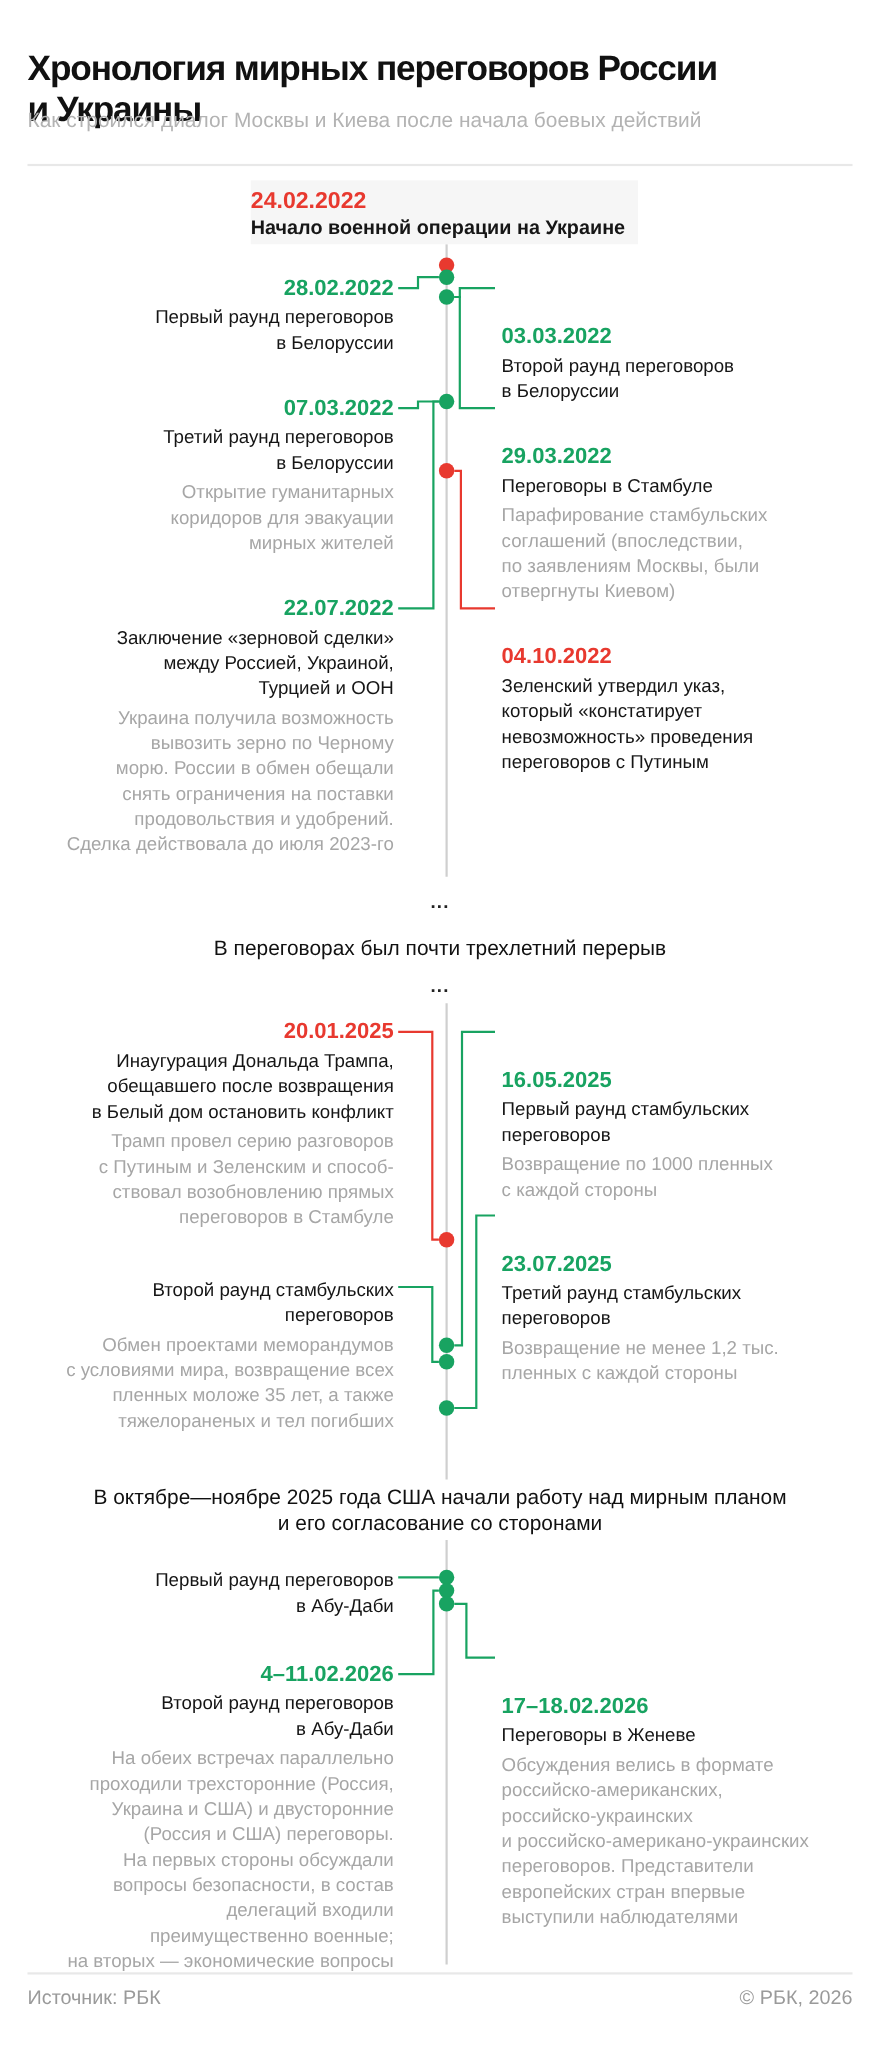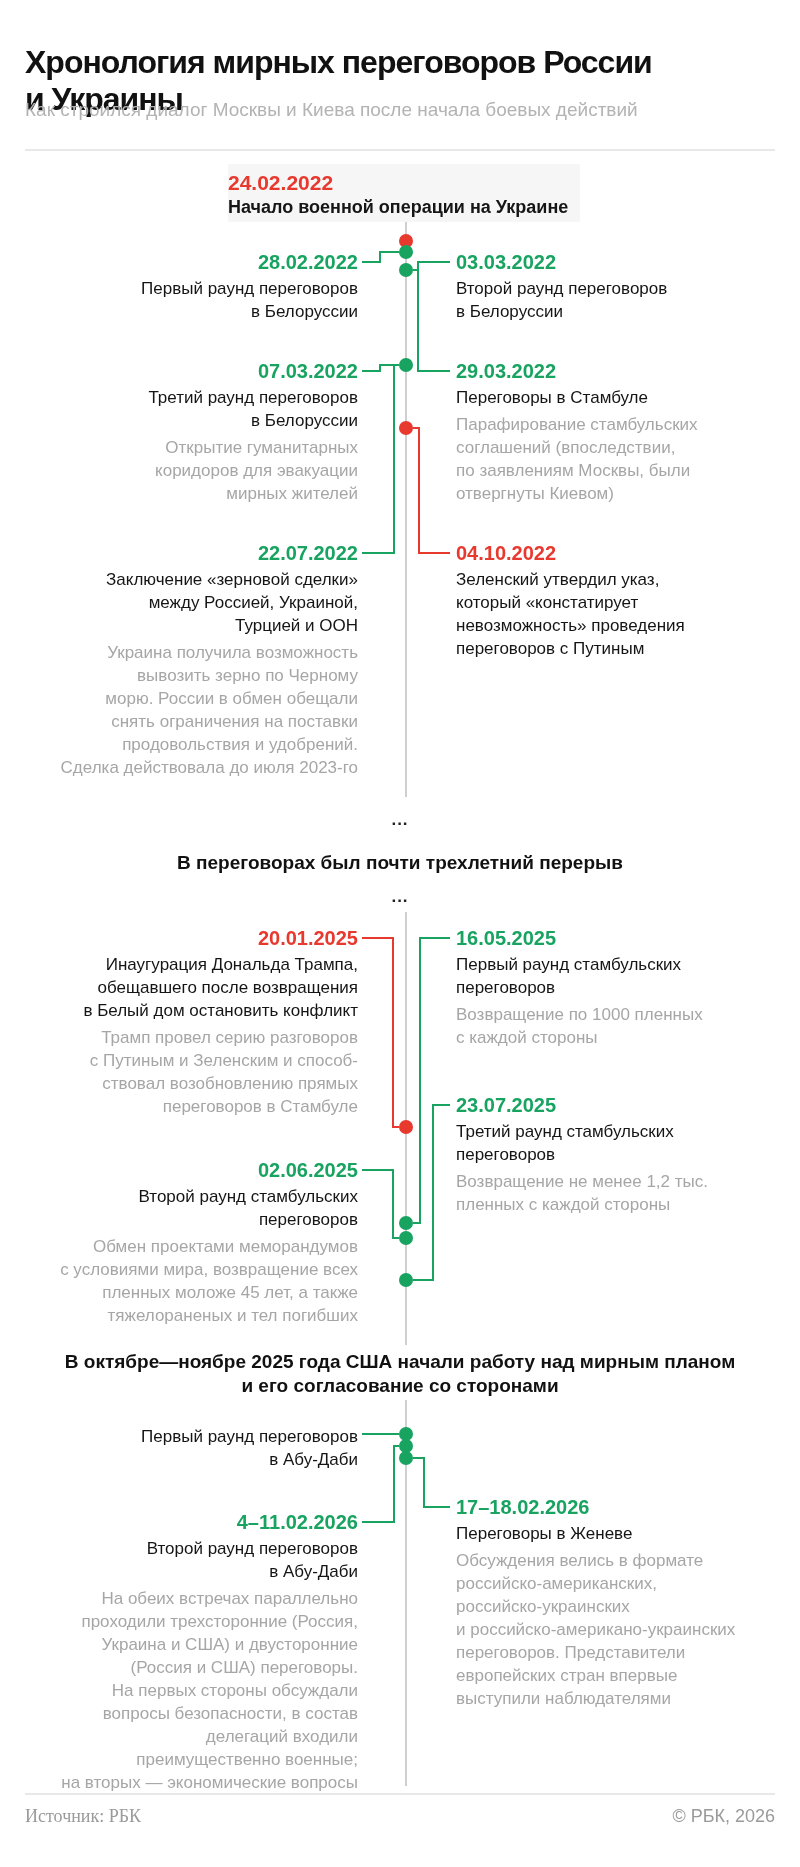--- a/index.html
+++ b/index.html
@@ -16,32 +16,32 @@
   .divider{left:25px;width:750px;height:2px;background:#e8e8e8;}
   .div-top{top:149px;}
   .div-bottom{top:1793px;}
   
   .origin{left:228px;top:164px;width:352px;height:58px;background:#f6f6f6;}
   .origin .odate{margin-top:7px;font-size:21px;font-weight:bold;color:#e8392f;line-height:24px;}
   .origin .olabel{font-size:18px;font-weight:bold;color:#161616;line-height:25px;}
   
   .event{width:340px;}
   .event.left{right:442px;text-align:right;}
-  .event.right{left:456px;width:310px;text-align:left;}
+  .event.right{left:456px;width:310px;text-align:left;margin-top:44px;}
   .event .date{font-size:20px;font-weight:bold;line-height:24px;color:#18a361;}
   .event .date.red{color:#e8392f;}
   .event .desc{margin-top:3px;font-size:17px;line-height:23px;color:#151515;white-space:pre-line;}
   .event .note{margin-top:4px;font-size:17px;line-height:23px;color:#a6a6a6;white-space:pre-line;}
   
   .ellipsis{left:0;width:800px;text-align:center;font-size:17px;font-weight:bold;color:#222;
             letter-spacing:1px;line-height:18px;}
-  .midhead{left:0;width:800px;text-align:center;font-size:19px;font-weight:bold;color:#111;
+  .midhead{left:0;width:800px;text-align:center;font-size:19px;font-weight:normal;color:#111;
            line-height:24px;white-space:pre-line;}
   
-  .footer-src{left:25px;top:1806px;font-size:18px;color:#9a9a9a;font-family:Liberation Serif, serif;}
+  .footer-src{left:25px;top:1806px;font-size:18px;color:#9a9a9a;}
   .footer-copy{right:25px;top:1806px;font-size:18px;color:#9a9a9a;text-align:right;}
   
   .graphic{left:0;top:0;pointer-events:none;}
   .cl{stroke:#cfcfcf;stroke-width:2;fill:none;}
   .cg{stroke:#18a361;stroke-width:2;fill:none;}
   .cr{stroke:#e8392f;stroke-width:2;fill:none;}
   .dg{fill:#18a361;}
   .dr{fill:#e8392f;}
 </style>
 </head>
@@ -161,26 +161,25 @@
 с каждой стороны</div>
   </div>
   <div class="abs event right" style="top:1093px">
     <div class="date">23.07.2025</div>
     <div class="desc">Третий раунд стамбульских
 переговоров</div>
     <div class="note">Возвращение не менее 1,2 тыс.
 пленных с каждой стороны</div>
   </div>
   <div class="abs event left" style="top:1158px">
-    <div class="date">02.06.2025</div>
     <div class="desc">Второй раунд стамбульских
 переговоров</div>
     <div class="note">Обмен проектами меморандумов
 с условиями мира, возвращение всех
-пленных моложе 45 лет, а также
+пленных моложе 35 лет, а также
 тяжелораненых и тел погибших</div>
   </div>
 
   <div class="abs midhead pre" style="top:1350px">В октябре—ноябре 2025 года США начали работу над мирным планом
 и его согласование со сторонами</div>
 
   <div class="abs event left" style="top:1422px">
     <div class="desc">Первый раунд переговоров
 в Абу-Даби</div>
   </div>

